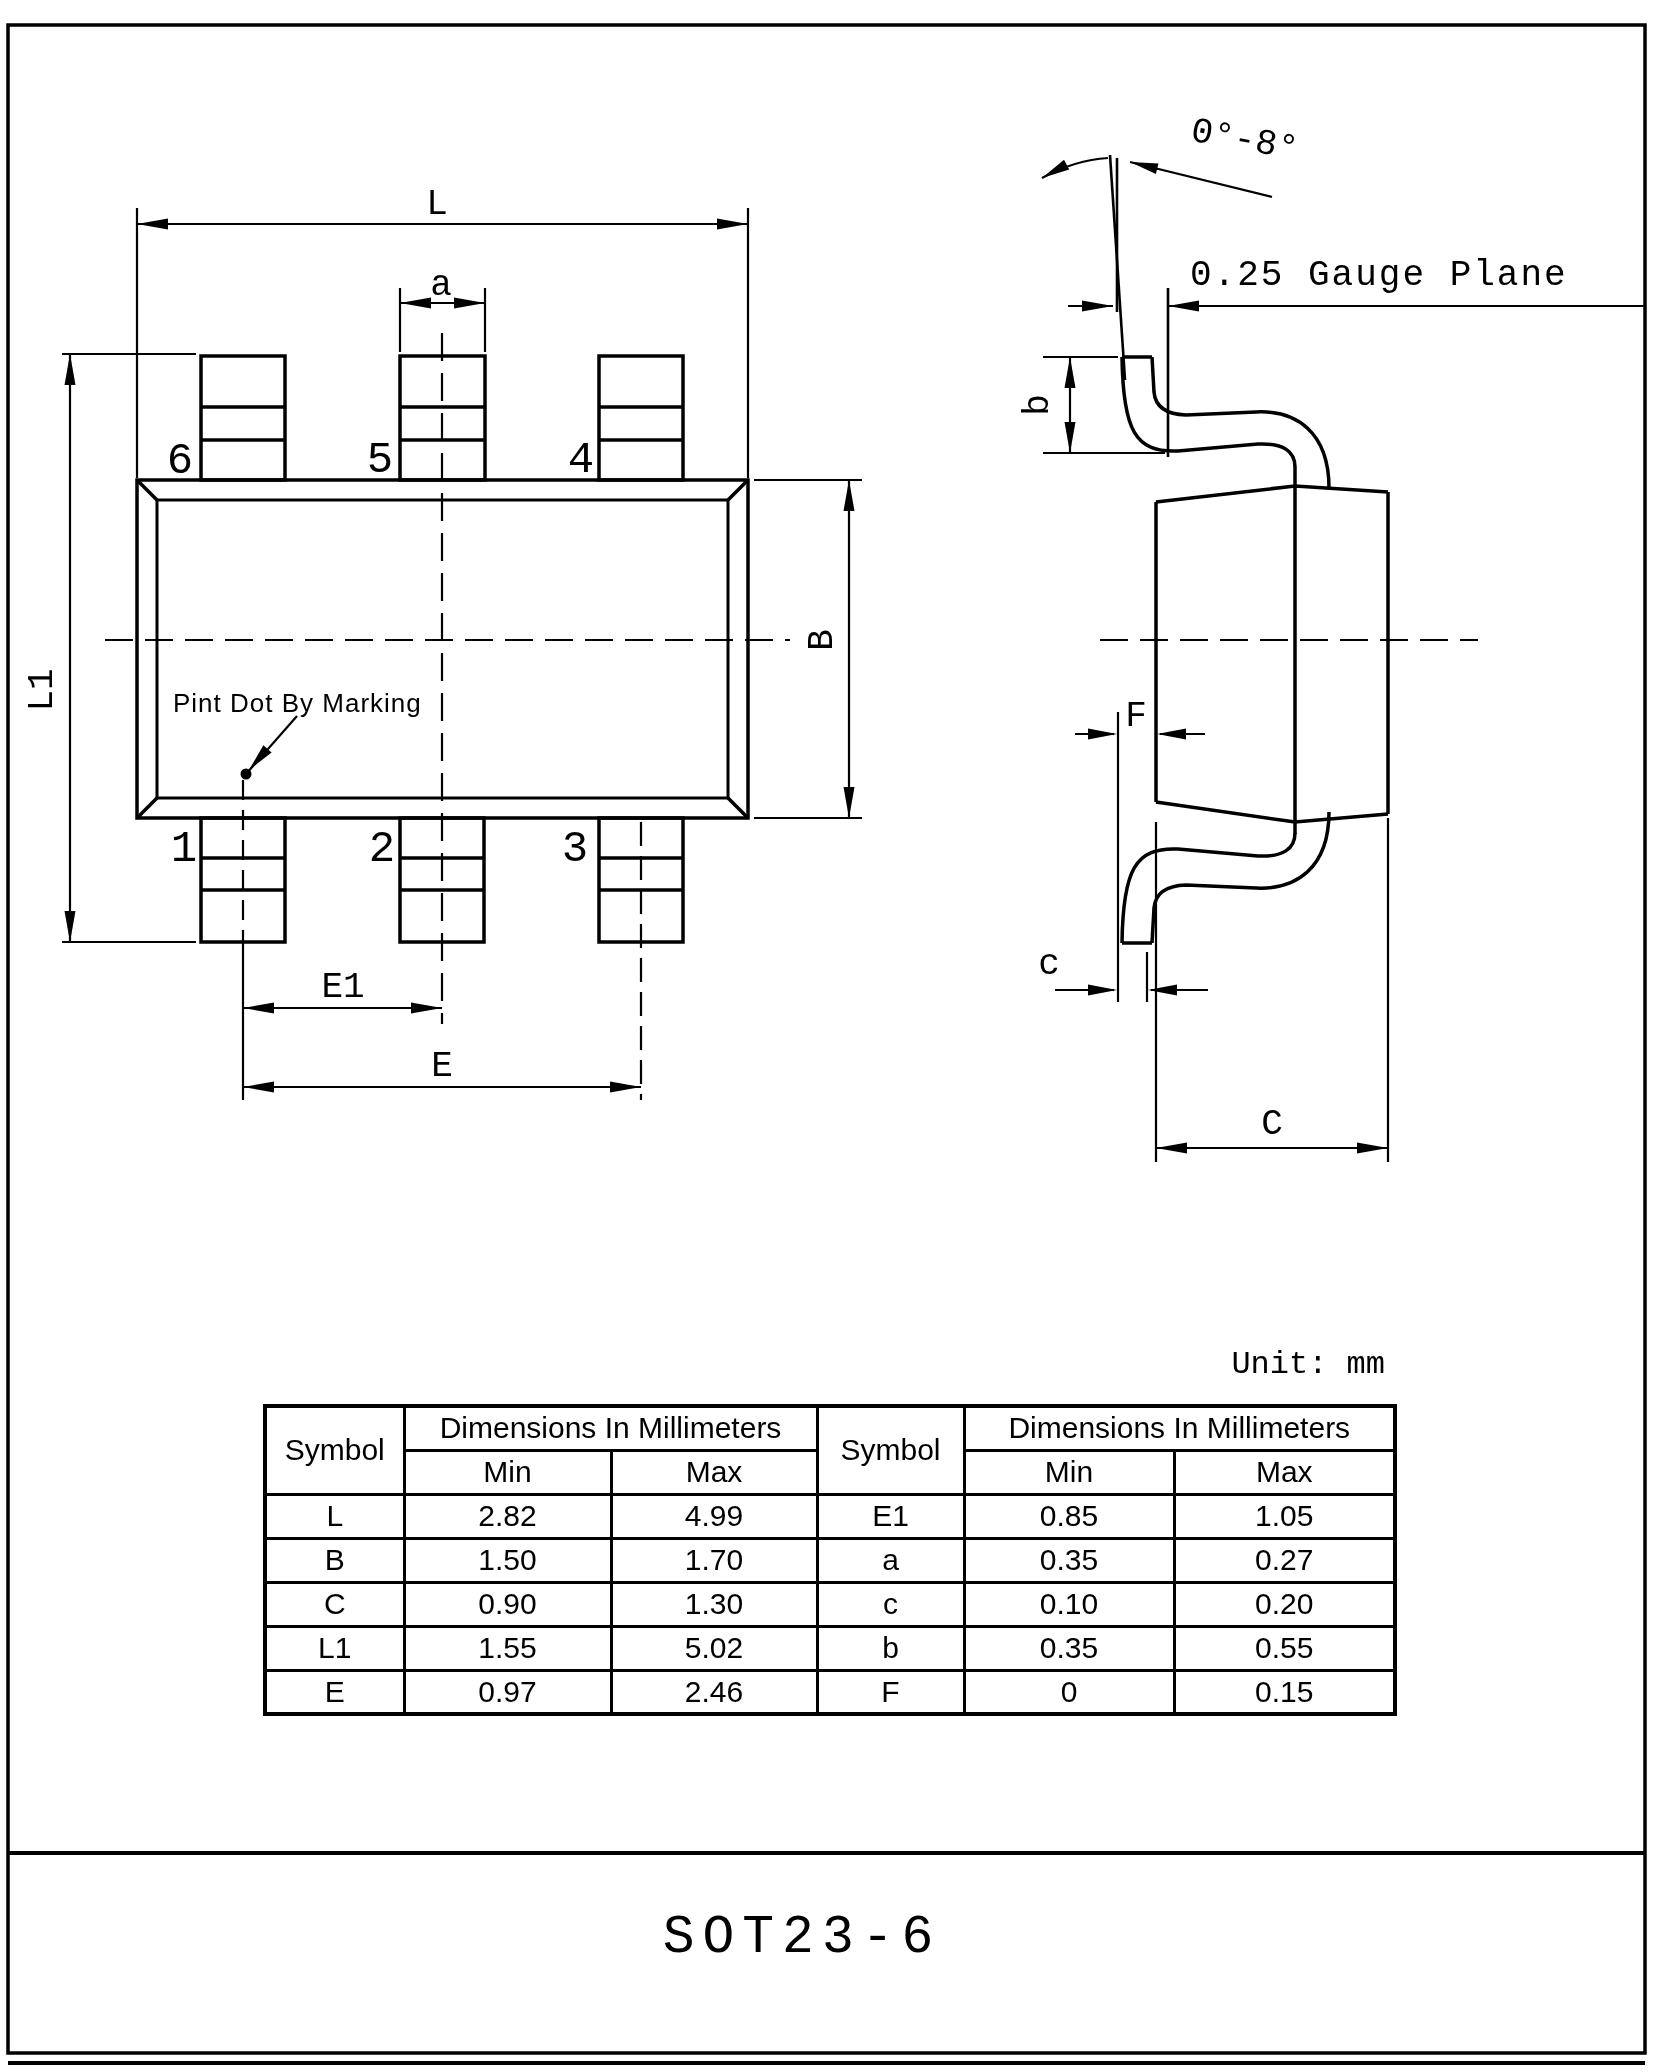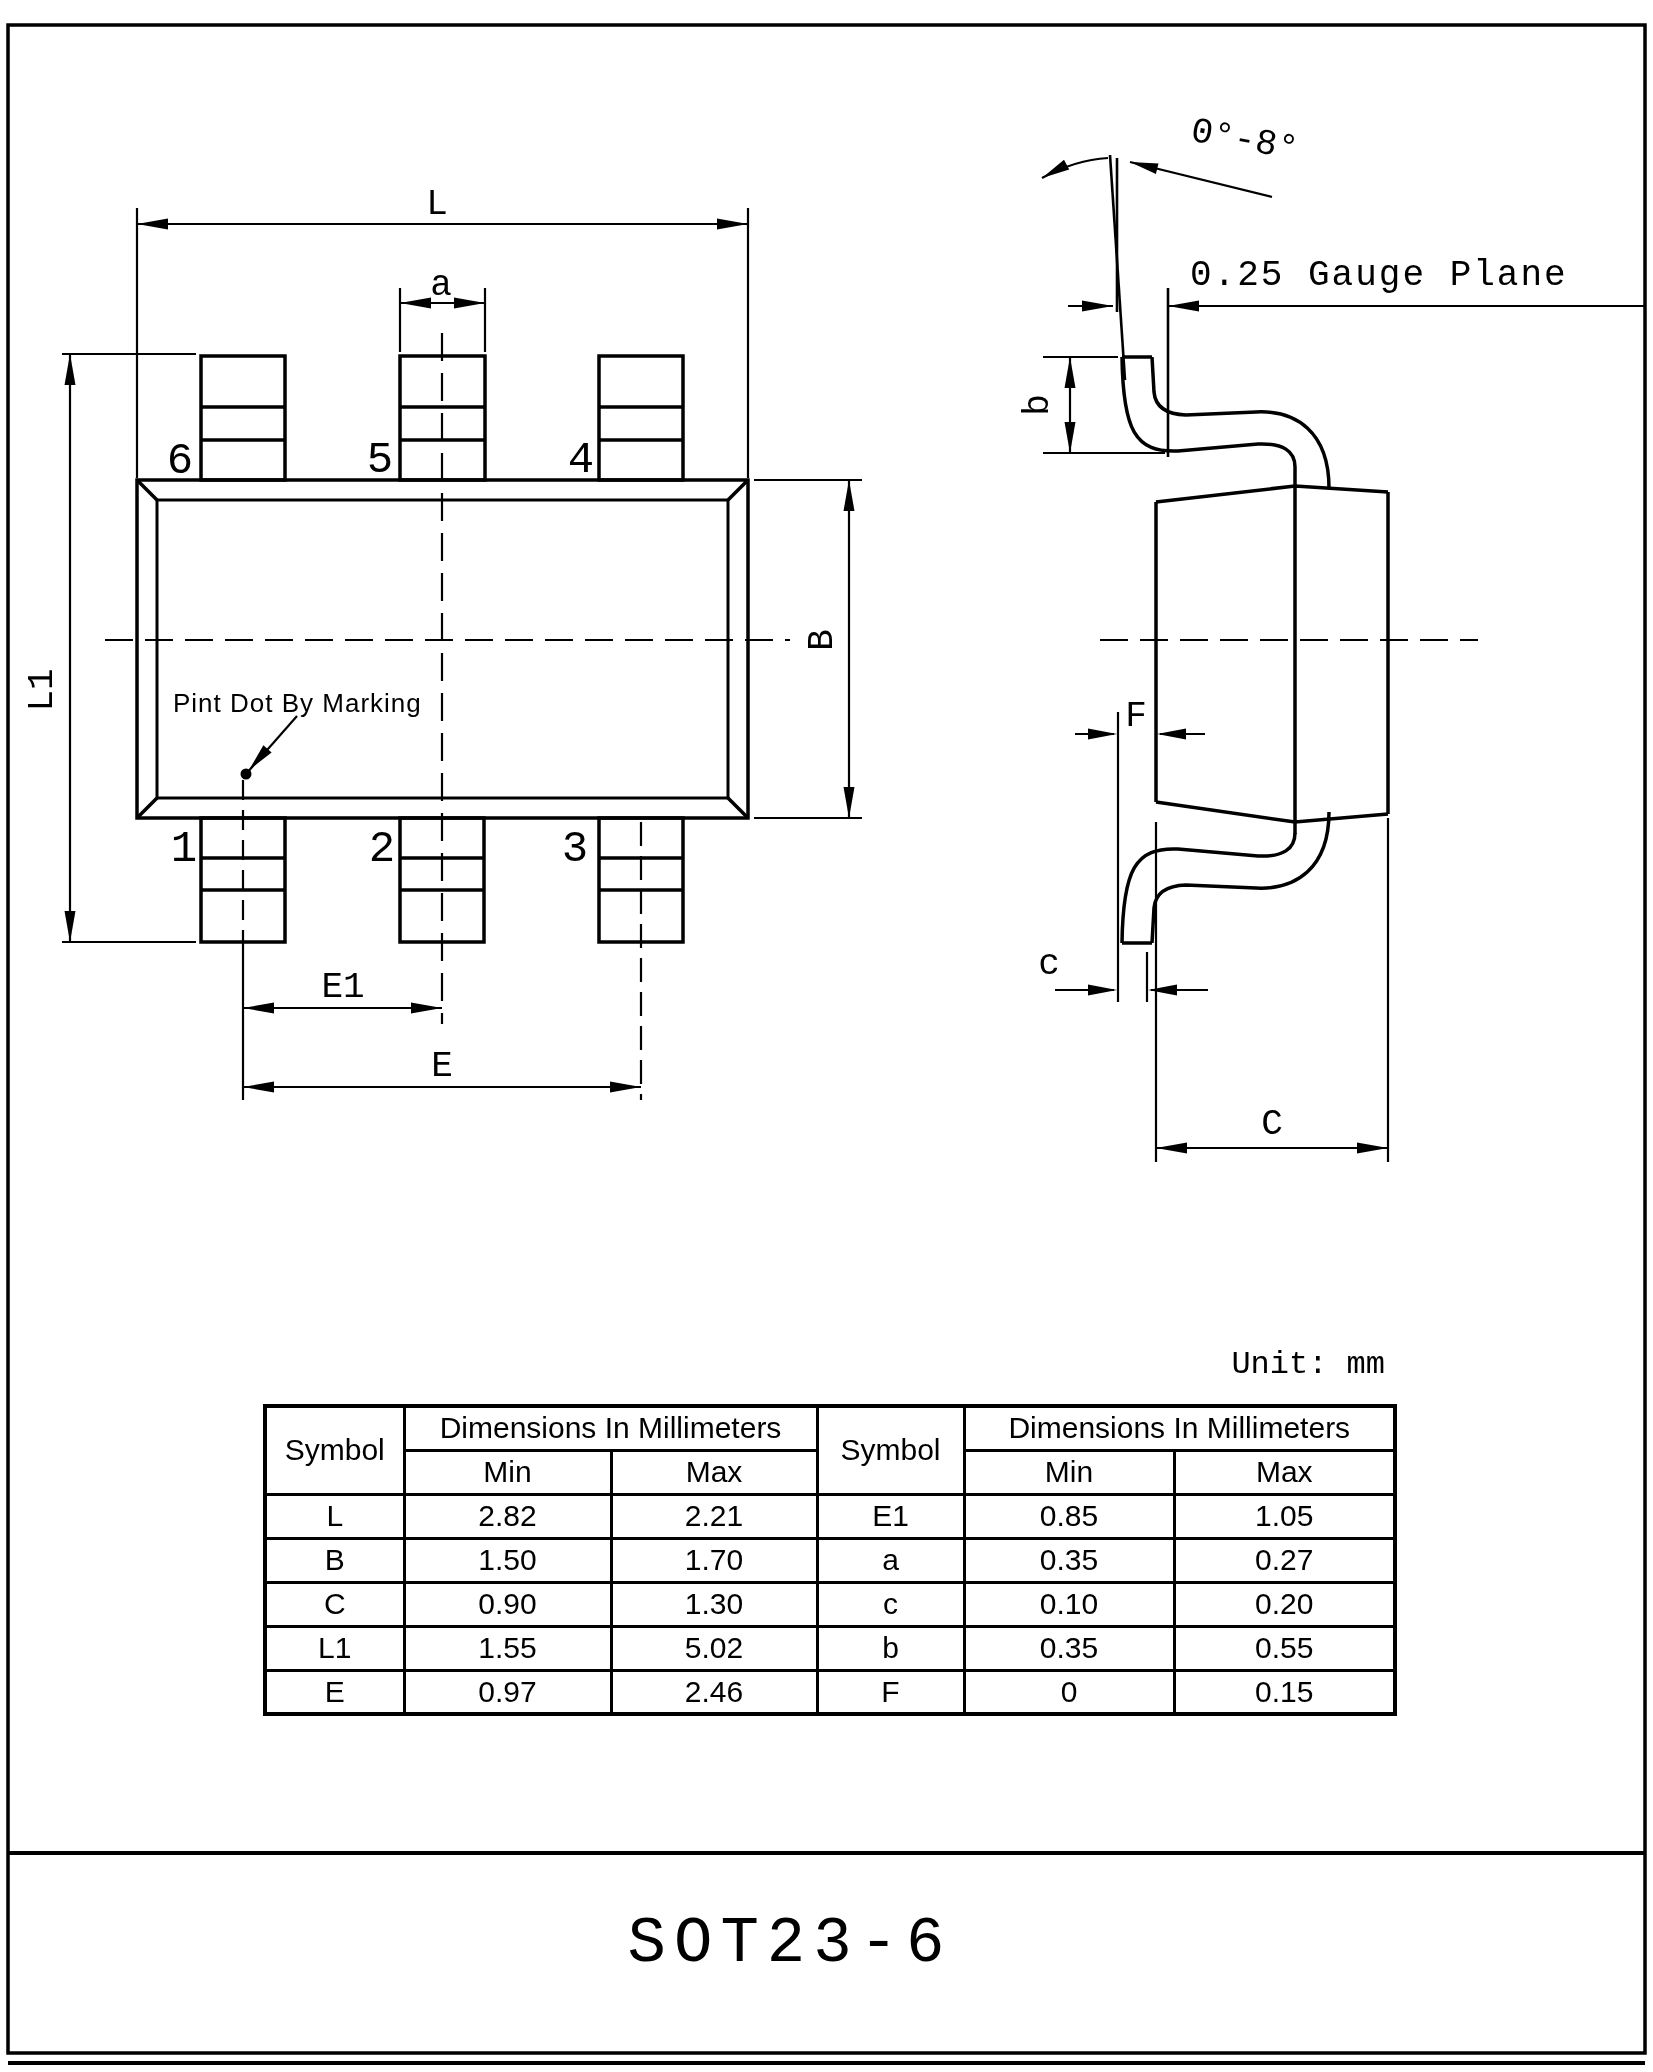--- a/index.html
+++ b/index.html
@@ -13,22 +13,22 @@
   .gauge{font-family:"Liberation Mono",monospace;font-size:36px;letter-spacing:2px;}
   .angle{font-family:"Liberation Mono",monospace;font-size:36px;}
   #dims-table{position:absolute;left:263px;top:1404px;width:1130px;border-collapse:collapse;
               table-layout:fixed;border:4px solid #000;padding-left:20px;}
   #dims-table td,#dims-table th{border:3px solid #000;padding:0;text-align:center;
               vertical-align:middle;font-weight:normal;font-size:30px;
               font-family:"Liberation Sans",sans-serif;white-space:nowrap;overflow:hidden;}
   #dims-table tr{height:44px;}
   #unit-label{position:absolute;left:1190px;top:1346px;width:195px;text-align:right;
               font-family:"Liberation Mono",monospace;font-size:32px;}
-  #drawing-title{position:absolute;left:560px;top:1908px;width:460px;text-align:center;
-              font-family:"Liberation Mono",monospace;font-size:64px;letter-spacing:8px;}
+  #drawing-title{position:absolute;left:572px;top:1908px;width:460px;text-align:center;
+              font-family:"Liberation Mono",monospace;font-size:53px;letter-spacing:8px;}
 </style>
 </head>
 <body>
 
 <div id="page">
 
   <svg id="drawing" width="1653" height="2072" viewBox="0 0 1653 2072">
 
     <g stroke="#000" fill="none">
       <rect x="8" y="25" width="1637" height="2028" stroke-width="3.5"></rect>
@@ -220,21 +220,21 @@
     </tr>
     <tr>
       <th>Min</th>
       <th>Max</th>
       <th>Min</th>
       <th>Max</th>
     </tr>
     <tr>
       <td>L</td>
       <td>2.82</td>
-      <td>2.21</td>
+      <td>4.99</td>
       <td>E1</td>
       <td>0.85</td>
       <td>1.05</td>
     </tr>
     <tr>
       <td>B</td>
       <td>1.50</td>
       <td>1.70</td>
       <td>a</td>
       <td>0.35</td>

